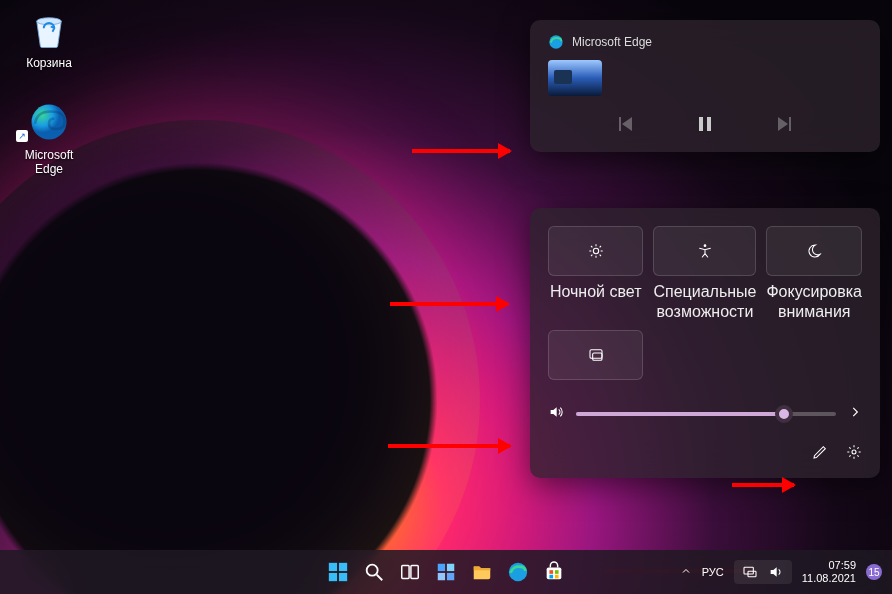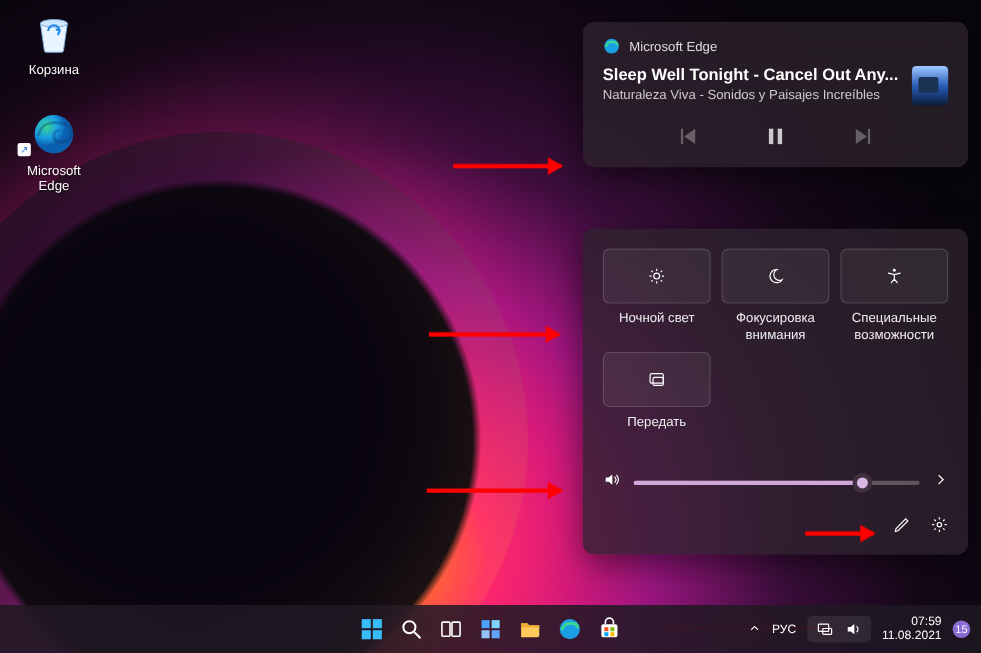--- a/index.html
+++ b/index.html
@@ -51,21 +51,21 @@
 .mp-btn svg{display:block;}
 
 .quick-panel { top:208px; width:350px; padding:18px 18px 14px; }
 .qs-grid { display:grid; grid-template-columns:repeat(3,1fr); gap:8px 10px; }
 .qs-tile { text-align:center; }
 .qs-btn {
   height:50px; border-radius:6px; border:1px solid rgba(255,255,255,.15);
   background:rgba(255,255,255,.06); display:flex; align-items:center; justify-content:center;
   cursor:pointer;
 }
-.qs-lbl { font-size:12px; color:#eee; margin-top:6px; line-height:1.25; min-height:28px; }
+.qs-lbl { font-size:16px; color:#eee; margin-top:6px; line-height:1.25; min-height:28px; }
 .qs-tile.span1 { grid-column:1; }
 
 .vol-row { display:flex; align-items:center; gap:12px; margin-top:24px; }
 .vol-track { flex:1; height:4px; background:rgba(255,255,255,.25); border-radius:3px; position:relative; }
 .vol-fill { position:absolute; left:0; top:0; bottom:0; width:80%; background:#cfa8d8; border-radius:3px; }
 .vol-thumb { position:absolute; left:80%; top:50%; width:18px; height:18px; background:#d9b8e6; border:4px solid #40303f; border-radius:50%; transform:translate(-50%,-50%); }
 .chev { color:#ddd; }
 
 .qs-footer { display:flex; justify-content:flex-end; gap:18px; margin-top:18px; padding-top:2px; color:#ddd; }
 .qs-foot-btn { cursor:pointer; }
@@ -129,24 +129,20 @@
 
 <div class="panel media-panel">
   <div class="mp-src">
     <svg width="16" height="16" viewBox="0 0 48 48">
       <circle cx="24" cy="24" r="20" fill="#1a9fe3"></circle>
       <path d="M8 26 Q12 12 26 12 Q40 12 40 22" fill="none" stroke="#39d694" stroke-width="6"></path>
     </svg>
     <span>Microsoft Edge</span>
   </div>
   <div class="mp-row">
-    <div class="mp-txt">
-      <div class="mp-title">Sleep Well Tonight - Cancel Out Any...</div>
-      <div class="mp-artist">Naturaleza Viva - Sonidos y Paisajes Increíbles</div>
-    </div>
     <div class="mp-thumb"></div>
   </div>
   <div class="mp-ctrls">
     <span class="mp-btn disabled">
       <svg width="20" height="20" viewBox="0 0 20 20">
           <path d="M4 3h2v14H4zM17 3v14L7 10z" fill="currentColor"></path>
         </svg>
     </span>
     <span class="mp-btn">
       <svg width="20" height="20" viewBox="0 0 20 20">
@@ -178,42 +174,41 @@
               <line x1="4.5" y1="19.5" x2="6.6" y2="17.4"></line>
               <line x1="17.4" y1="6.6" x2="19.5" y2="4.5"></line>
             </g>
           </svg>
       </div>
       <div class="qs-lbl">Ночной свет</div>
     </div>
     <div class="qs-tile">
       <div class="qs-btn">
         <svg class="ico" viewBox="0 0 24 24">
-            <path d="M14 3a9 9 0 1 0 7 14 7 7 0 0 1-7-14z" fill="none" stroke="#fff" stroke-width="1.6"></path>
-          </svg>
-      </div>
-      <div class="qs-lbl">Фокусировка внимания</div>
-    </div>
-    <div class="qs-tile">
-      <div class="qs-btn">
-        <svg class="ico" viewBox="0 0 24 24">
             <circle cx="12" cy="4" r="2" fill="#fff"></circle>
             <path d="M4 8l8 2 8-2M12 10v6M12 16l-4 5M12 16l4 5" stroke="#fff" stroke-width="1.6" fill="none" stroke-linecap="round"></path>
           </svg>
       </div>
       <div class="qs-lbl">Специальные возможности</div>
+    </div>
+    <div class="qs-tile">
+      <div class="qs-btn">
+        <svg class="ico" viewBox="0 0 24 24">
+            <path d="M14 3a9 9 0 1 0 7 14 7 7 0 0 1-7-14z" fill="none" stroke="#fff" stroke-width="1.6"></path>
+          </svg>
+      </div>
+      <div class="qs-lbl">Фокусировка внимания</div>
     </div>
     <div class="qs-tile span1">
       <div class="qs-btn">
         <svg class="ico" viewBox="0 0 24 24">
             <rect x="3" y="4" width="18" height="13" rx="2" fill="none" stroke="#fff" stroke-width="1.6"></rect>
             <rect x="7" y="9" width="14" height="11" rx="2" fill="none" stroke="#fff" stroke-width="1.6"></rect>
           </svg>
       </div>
-      <div class="qs-lbl">Передать</div>
     </div>
   </div>
 
   <div class="vol-row">
     <span>
       <svg class="ico" viewBox="0 0 24 24">
           <path d="M4 9v6h4l5 4V5L8 9H4z" fill="#fff"></path>
           <path d="M16 8a5 5 0 0 1 0 8M18.5 5.5a9 9 0 0 1 0 13" stroke="#fff" stroke-width="1.6" fill="none"></path>
         </svg>
     </span>

